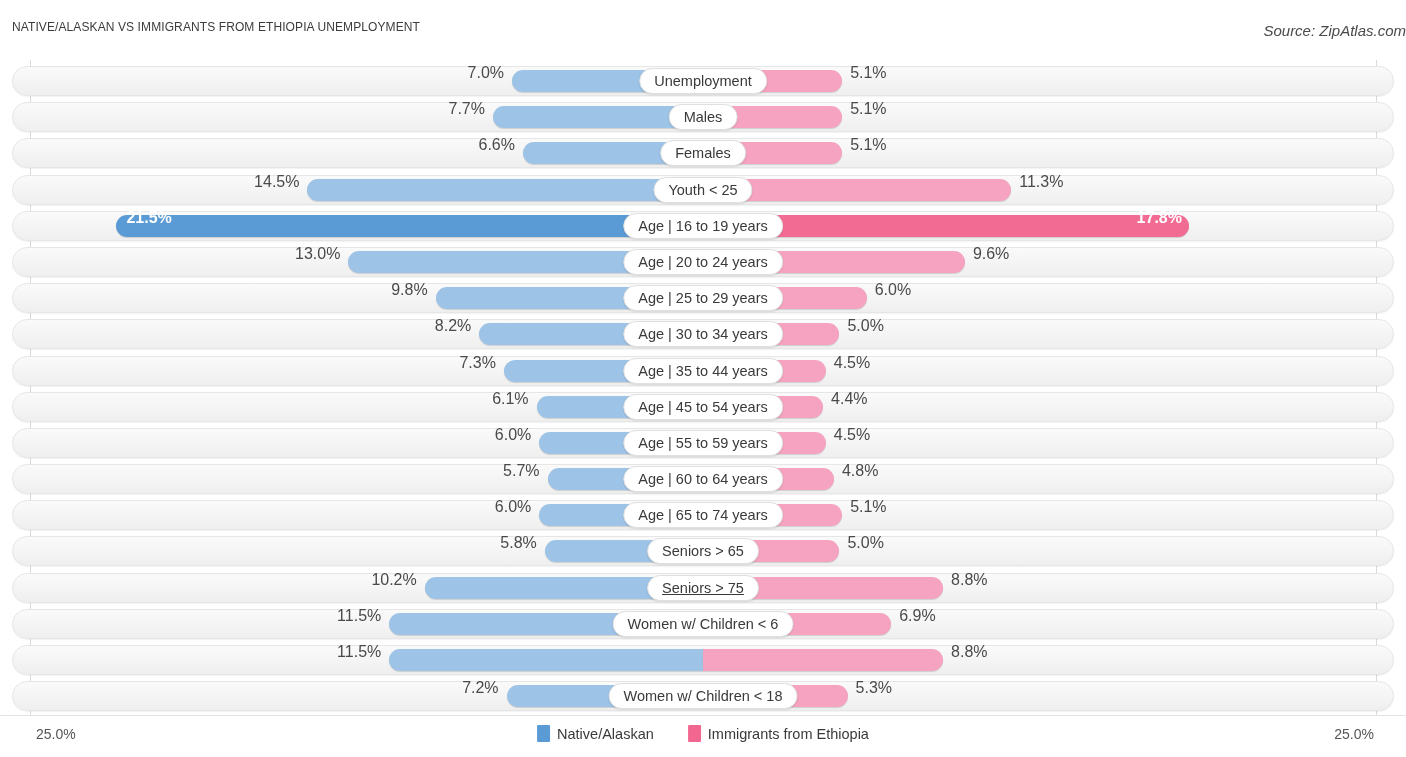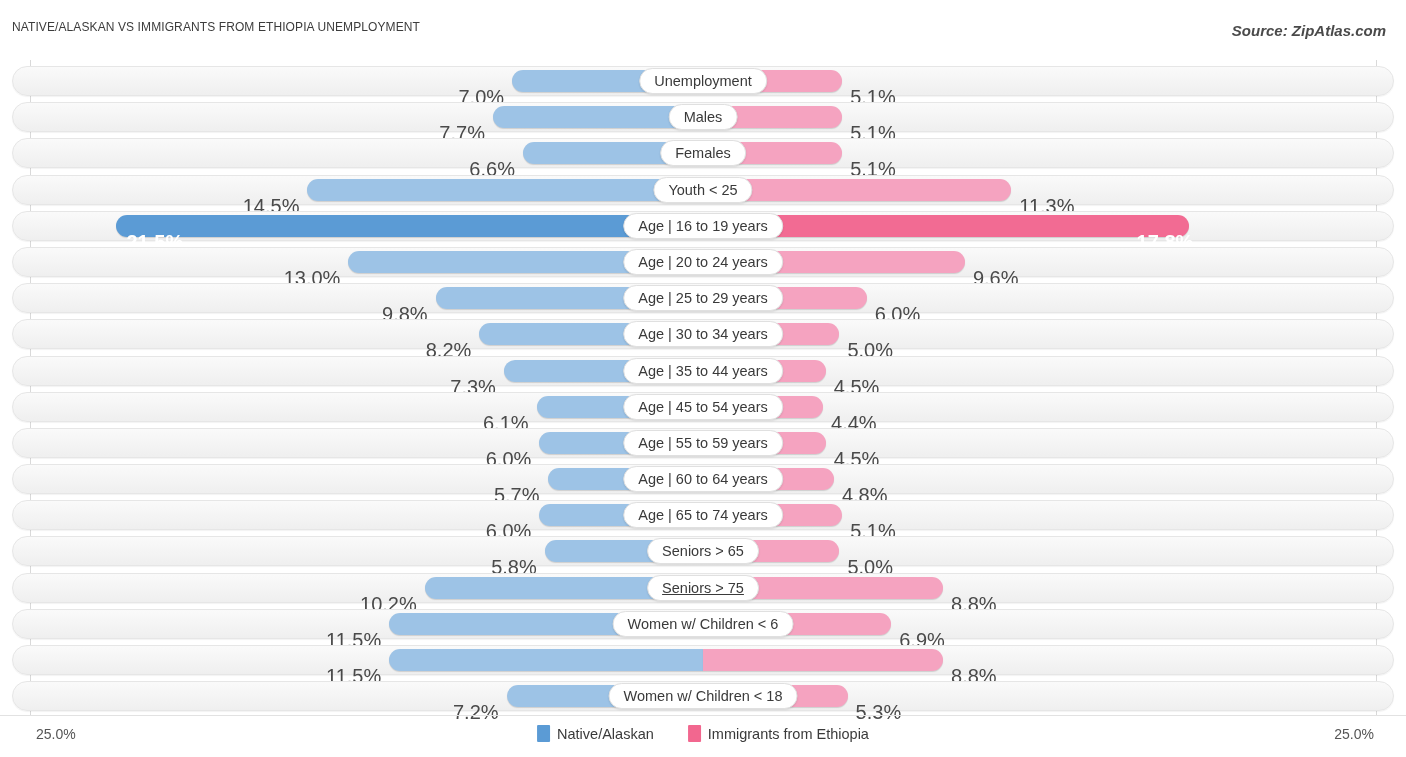--- a/index.html
+++ b/index.html
@@ -25,24 +25,24 @@
   #chart-title {
     position: absolute;
     left: 12px; top: 20px;
     font-size: 12px;
     color: #3c3c3c;
     letter-spacing: 0.1px;
     white-space: nowrap;
   }
   #chart-source {
     position: absolute;
-    right: 20px; top: 22px;
+    right: 0; top: 22px;
     font-size: 15px;
     font-style: italic;
-    font-weight: bold;
+    font-weight: normal;
     color: #4a4a4a;
     white-space: nowrap;
     text-align: center;
   }
 
   
   #plot {
     position: absolute;
     left: 0; top: 60px;
     width: 1406px; height: 655px;
@@ -93,22 +93,22 @@
   }
   .bar-right {
     background: #f5a3c0;
     border-radius: 0 11px 11px 0;
   }
   .row.highlight .bar-left  { background: #5b9bd5; }
   .row.highlight .bar-right { background: #f26b93; }
 
   .val-left, .val-right {
     position: absolute;
-    top: 24px;
-    font-size: 20px;
+    top: 0;
+    font-size: 16px;
     color: #4a4a4a;
     white-space: nowrap;
     line-height: 18px;
   }
   .val-left  { text-align: right; }
   .val-right { text-align: center; }
   .row.highlight .val-left,
   .row.highlight .val-right {
     color: #ffffff;
     font-weight: bold;

